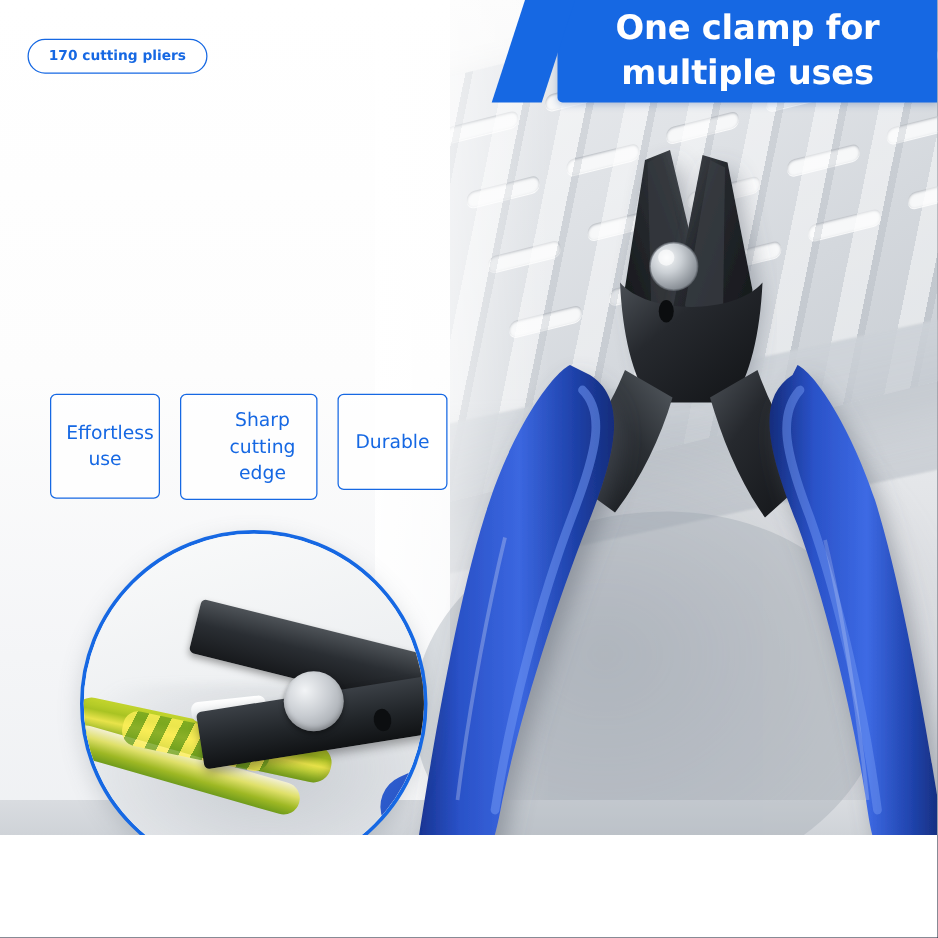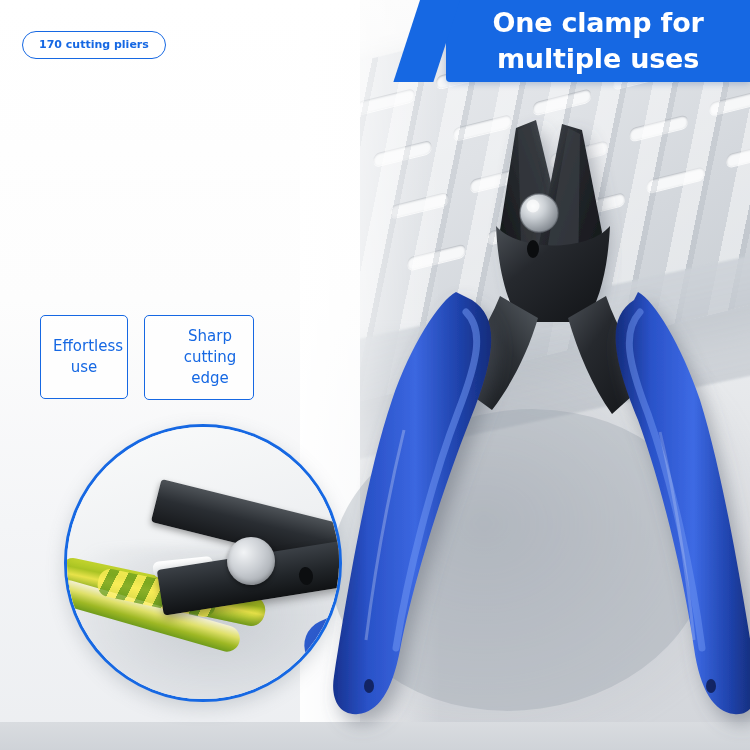--- a/index.html
+++ b/index.html
@@ -3,21 +3,21 @@
 <meta charset="utf-8">
 <style>
   html, body {
     margin: 0;
     padding: 0;
     background: #ffffff;
   }
   #poster {
     position: relative;
     width: 750px;
-    height: 750px;
+    height: 668px;
     overflow: hidden;
     font-family: "DejaVu Sans", "Liberation Sans", sans-serif;
     background: #0f172a;
   }
 
   
   .bg-base {
     position: absolute;
     inset: 0;
     background:
@@ -441,15 +441,16 @@
 
   <div class="pill">170 cutting pliers</div>
 
 
   <div class="features">
     <div class="feature-box fb1">Effortless
 use</div>
     <div class="feature-box fb2">Sharp
 cutting
 edge</div>
+    <div class="feature-box fb3">Durable</div>
   </div>
 
 </div>
 
 </body></html>

